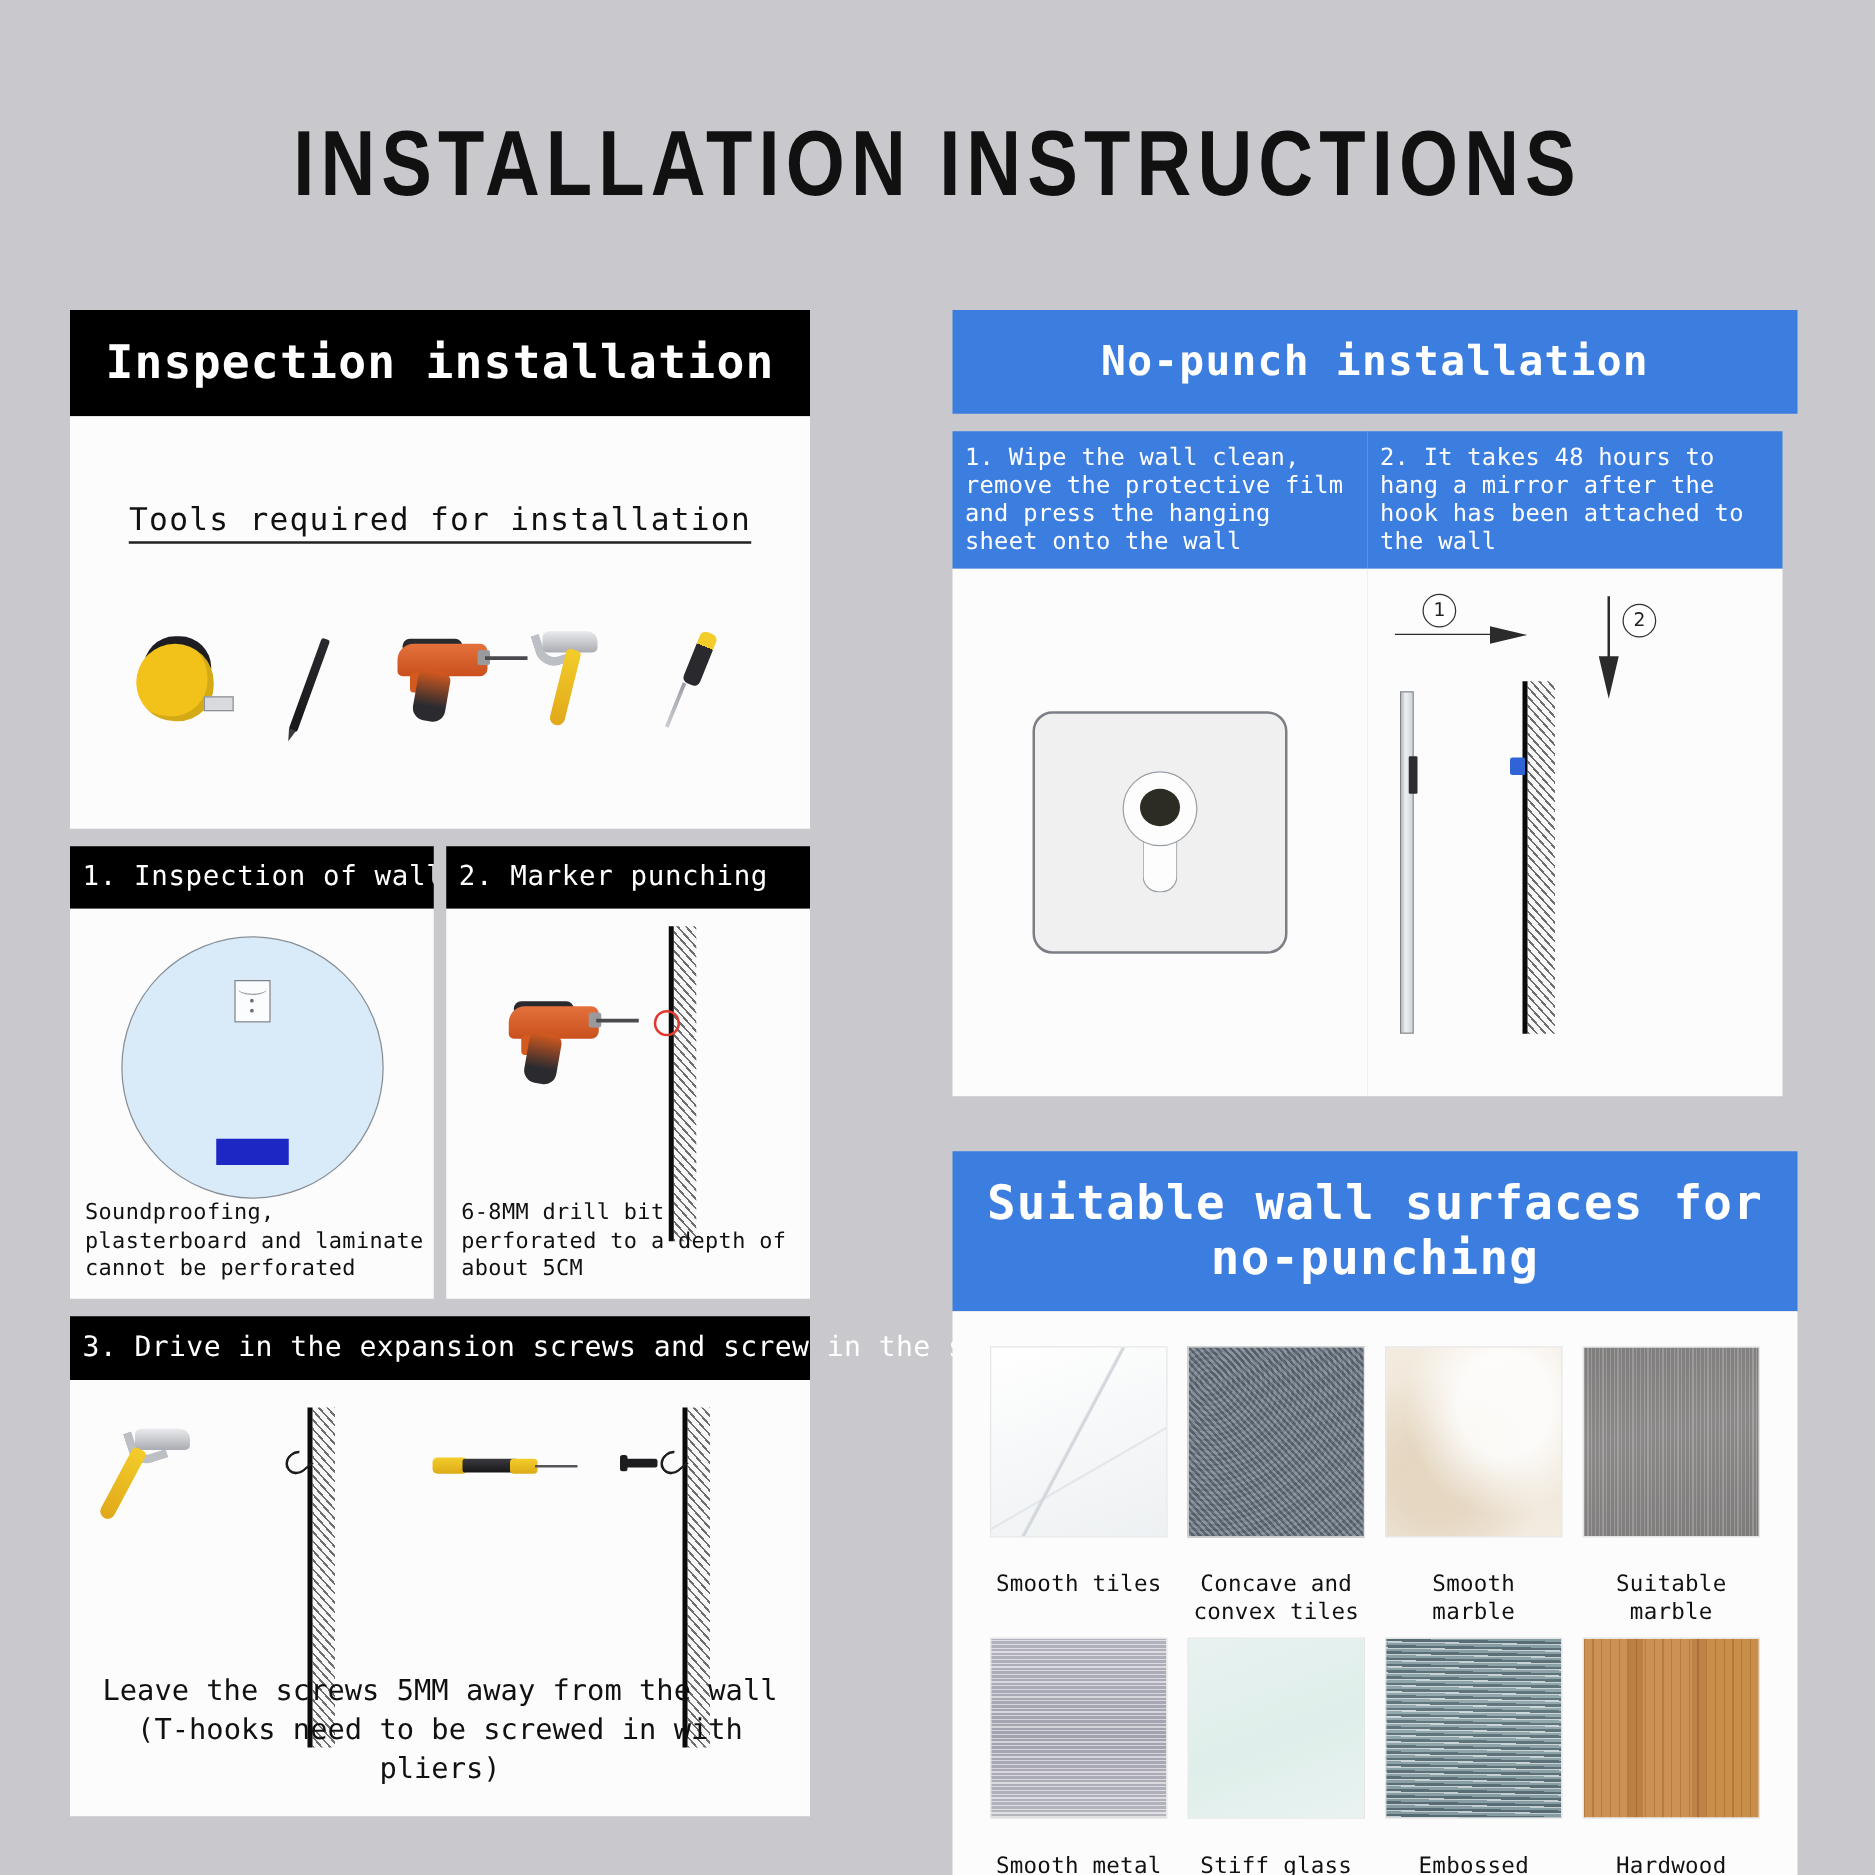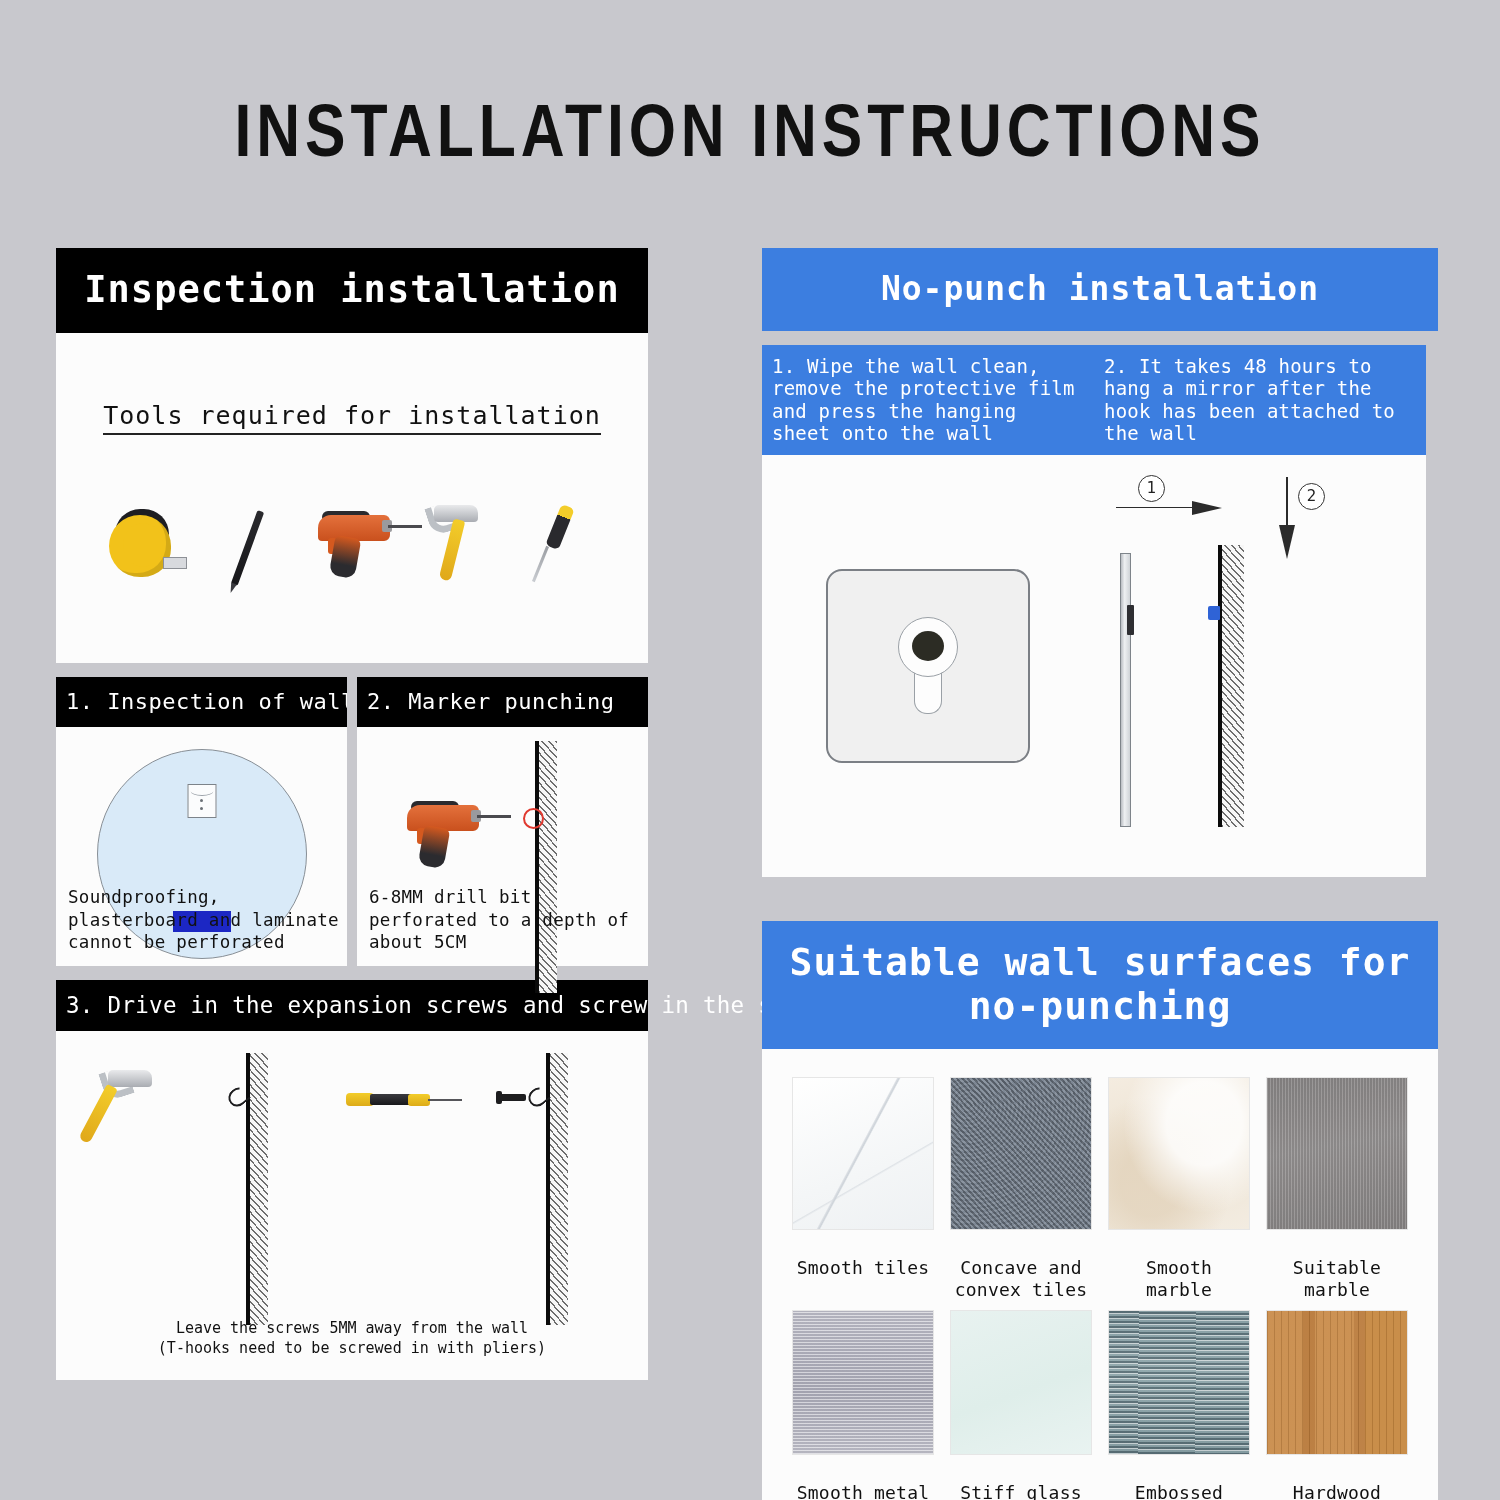--- a/index.html
+++ b/index.html
@@ -124,21 +124,21 @@
     color: #fff;
     font-size: 22px;
     padding: 12px 10px 13px;
     letter-spacing: 0.5px;
     box-sizing: border-box;
     white-space: nowrap;
     overflow: hidden;
   }
   .step-body {
     background: #fcfcfc;
-    height: 239px;
+    height: 312px;
     position: relative;
     box-sizing: border-box;
   }
   .step-cap {
     position: absolute;
     left: 12px;
     right: 8px;
     bottom: 12px;
     font-size: 17.5px;
     line-height: 1.3;
@@ -160,21 +160,21 @@
     background: #fcfcfc;
     height: 349px;
     position: relative;
   }
   .step3-cap {
     position: absolute;
     left: 0;
     bottom: 22px;
     width: 100%;
     text-align: center;
-    font-size: 15px;
+    font-size: 23px;
     line-height: 1.35;
     color: #111;
   }
 
   
   .np-row {
     display: flex;
     margin-top: 14px;
   }
   .np-box { width: 332px; }

